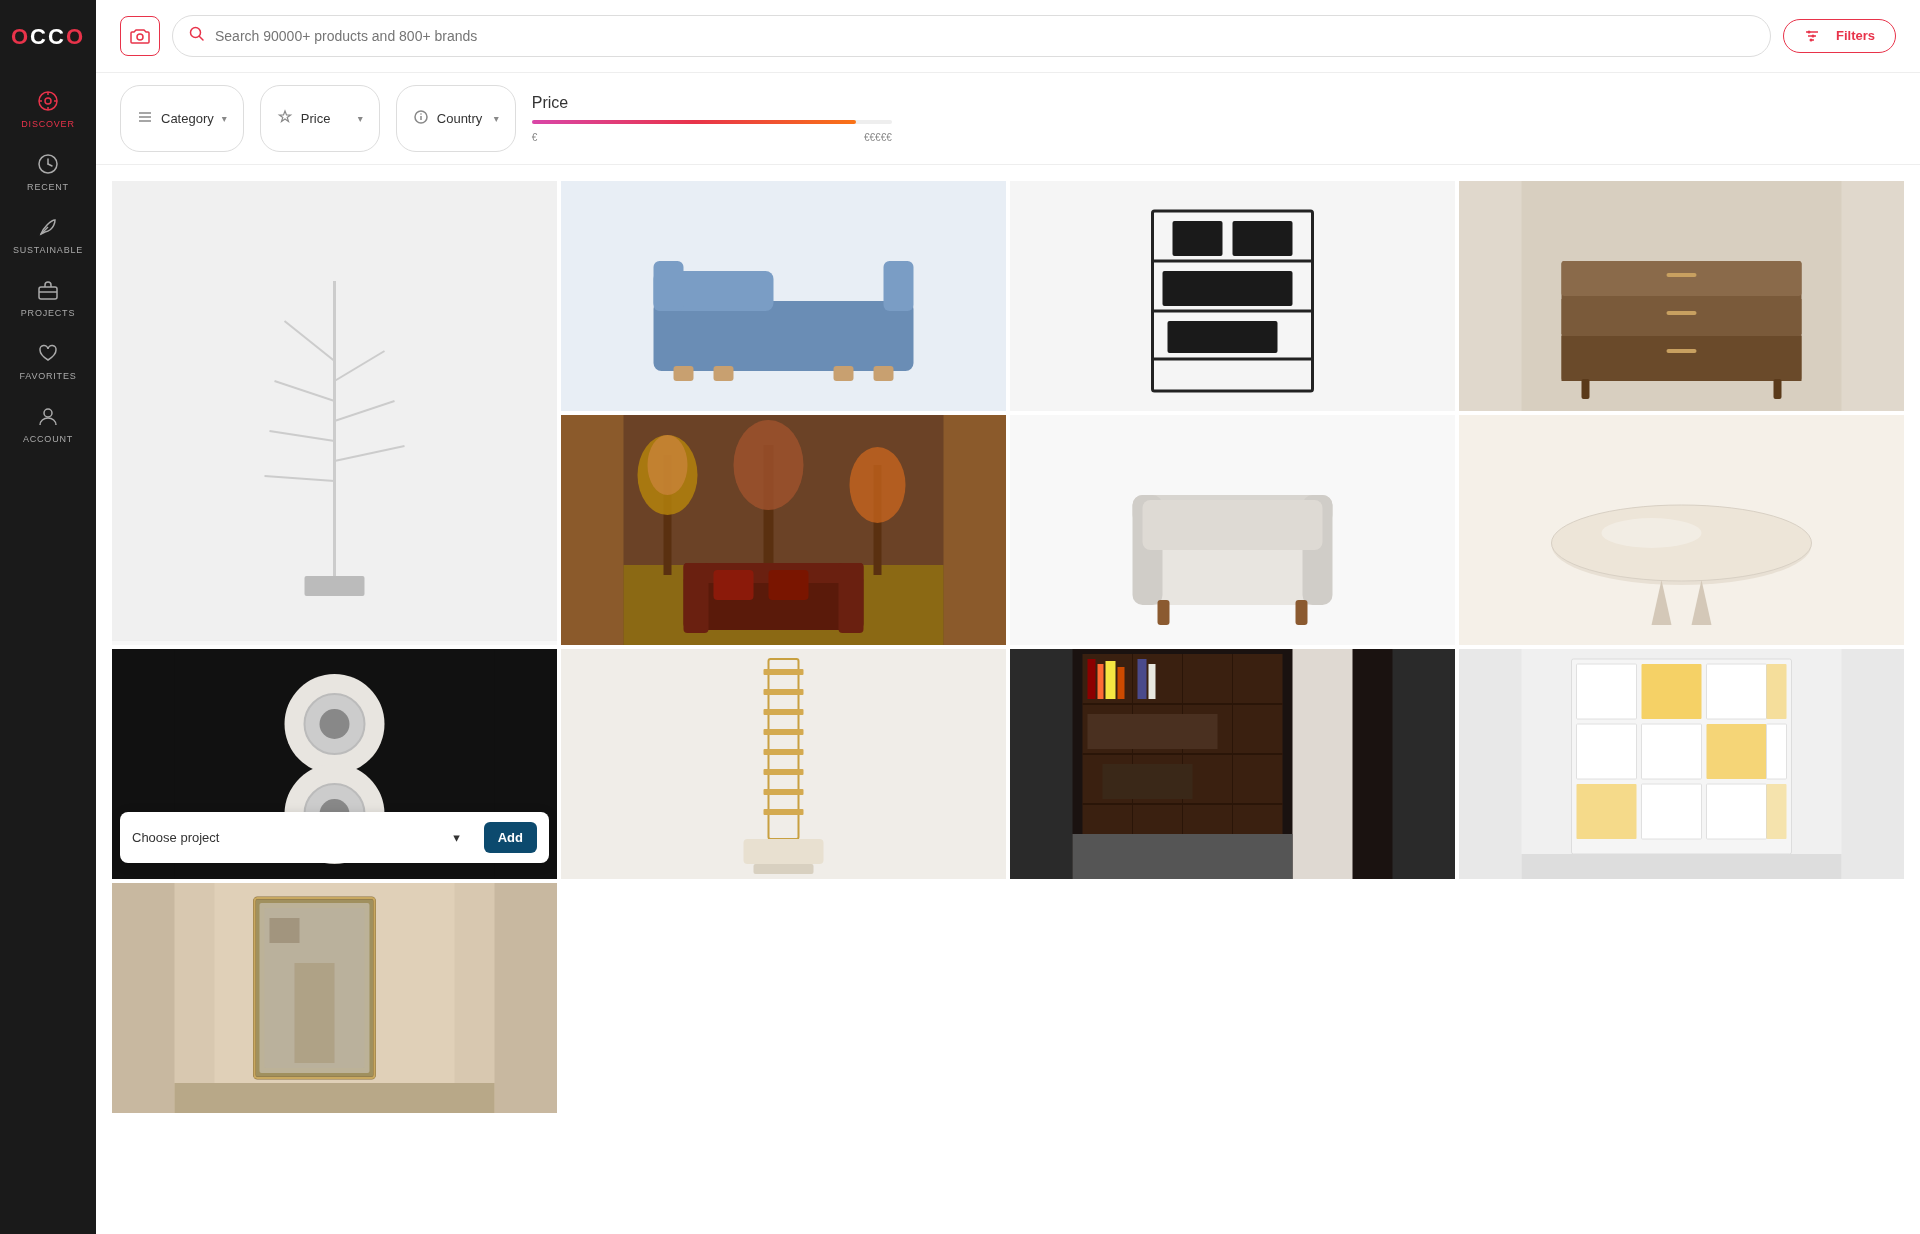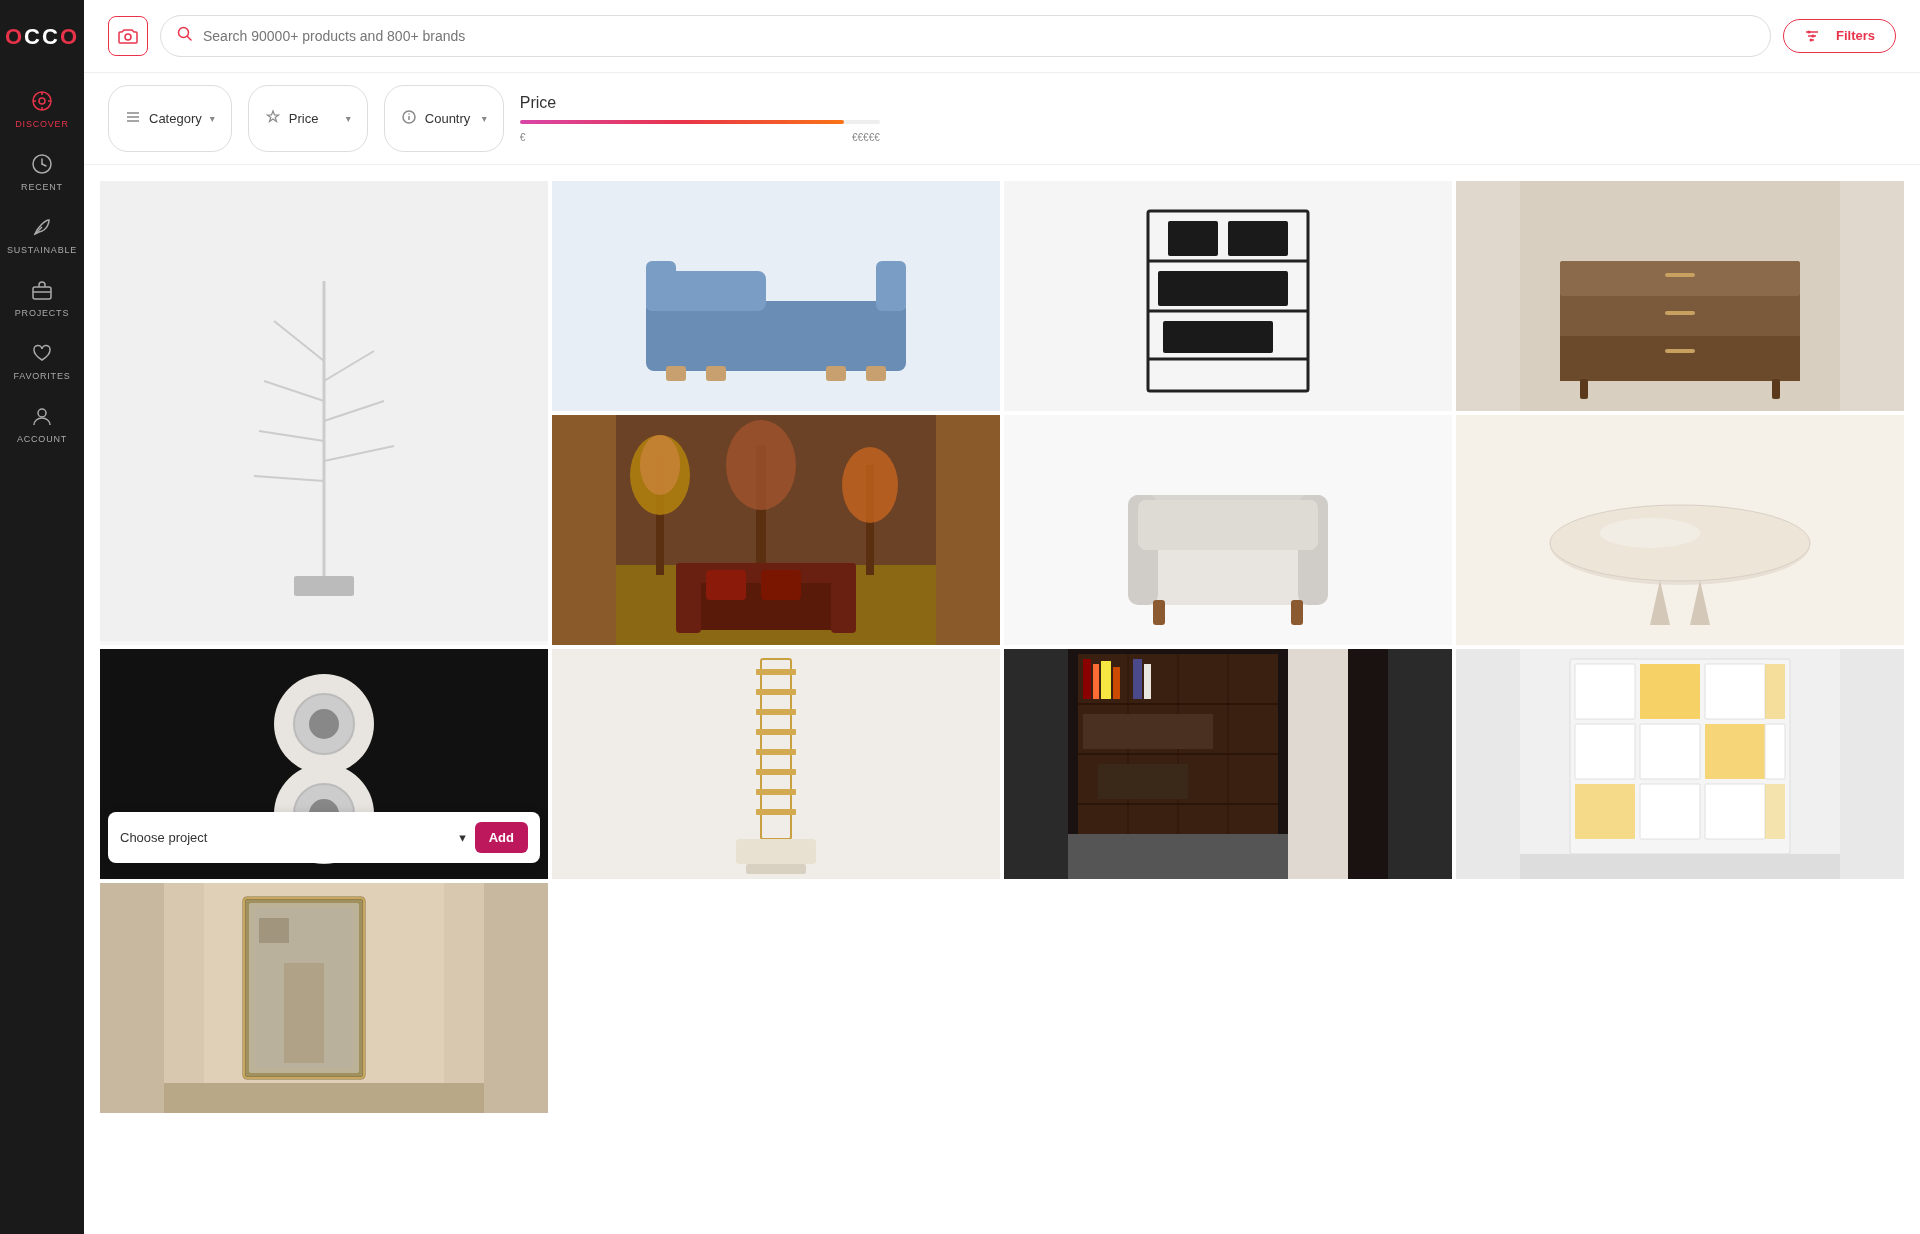--- a/index.html
+++ b/index.html
@@ -1,20 +1,20 @@
 <!DOCTYPE html>
 <html><head>
   <meta charset="utf-8">
   <style>
     * { box-sizing: border-box; margin: 0; padding: 0; }
     body { font-family: -apple-system, BlinkMacSystemFont, 'Segoe UI', sans-serif; background: #f5f5f5; display: flex; height: 100vh; overflow: hidden; }
 
     
     .sidebar {
-      width: 84px;
+      width: 96px;
       background: #1a1a1a;
       display: flex;
       flex-direction: column;
       align-items: center;
       padding: 16px 0;
       gap: 0;
       flex-shrink: 0;
       height: 100vh;
     }
     .sidebar-logo {
@@ -196,34 +196,34 @@
     .choose-project-popup {
       position: absolute;
       bottom: 16px;
       left: 8px;
       right: 8px;
       background: #fff;
       border-radius: 8px;
       padding: 10px 12px;
       display: flex;
       align-items: center;
-      gap: 9px;
+      gap: 24px;
       box-shadow: 0 2px 12px rgba(0,0,0,0.15);
       z-index: 10;
     }
     .choose-project-select {
       flex: 1;
       display: flex;
       align-items: center;
       justify-content: space-between;
       font-size: 13px;
       color: #333;
     }
     .add-btn {
-      background: #be185d;
+      background: #0c4a6e;
       color: #fff;
       border: none;
       border-radius: 6px;
       padding: 8px 14px;
       font-size: 13px;
       font-weight: 600;
       cursor: pointer;
     }
   </style>
 </head>

